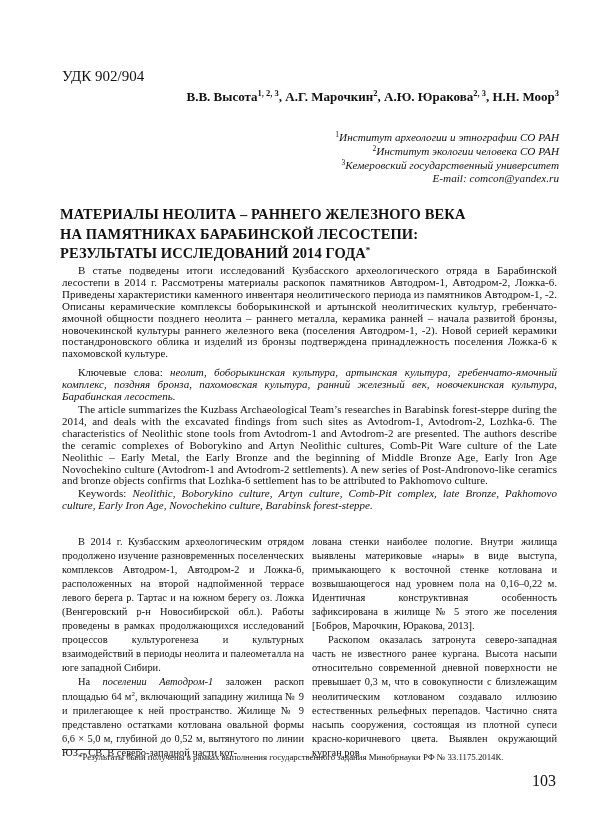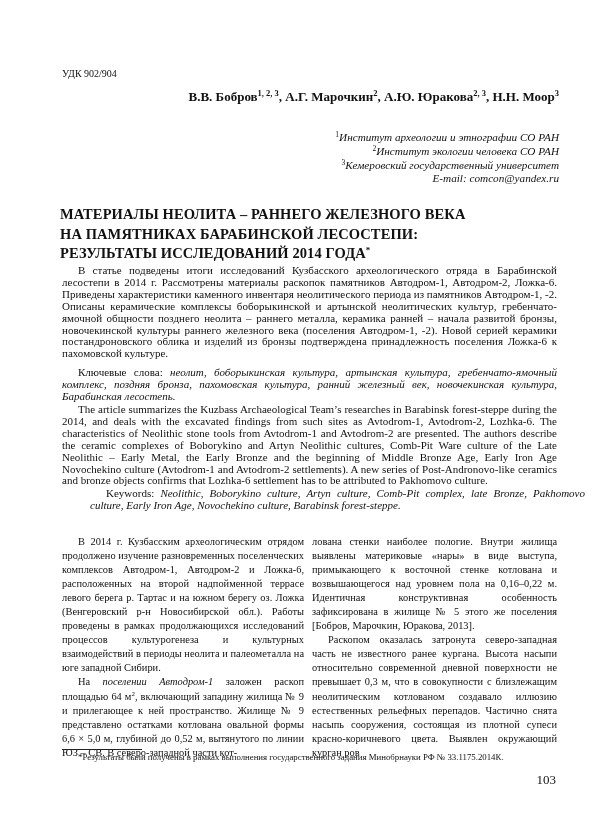--- a/index.html
+++ b/index.html
@@ -1,50 +1,50 @@
 <!DOCTYPE html>
 <html><head>
 <meta charset="utf-8">
 <style>
   html, body { margin: 0; padding: 0; background: #ffffff; }
   body { width: 611px; height: 820px; position: relative; overflow: hidden; color: #111; }
   .page { position: absolute; left: 0; top: 0; width: 611px; height: 820px; }
   .serif { font-family: "Liberation Serif", "DejaVu Serif", serif; }
-  .udk { position: absolute; left: 62px; top: 68px; font-size: 10px; }
+  .udk { position: absolute; left: 62px; top: 68px; font-size: 15px; }
   .authors { position: absolute; right: 52px; top: 89px; font-size: 13px; font-weight: bold; white-space: nowrap; }
   .authors sup { font-size: 8.5px; vertical-align: 5px; line-height: 0; }
   .affils { position: absolute; right: 52px; top: 107px; font-size: 11.2px; font-style: italic; text-align: right; line-height: 13.8px; margin-top: 24px; }
   .affils sup { font-size: 7.5px; vertical-align: 4px; line-height: 0; font-style: normal; }
   .title { position: absolute; left: 60px; width: 500px; top: 205px; font-size: 14.5px; font-weight: bold; line-height: 19.5px; letter-spacing: 0.1px; }
   .title sup { font-size: 9px; vertical-align: 5px; line-height: 0; }
   .abstract { position: absolute; left: 62px; width: 495px; font-size: 11px; line-height: 11.9px; text-align: justify; }
   .abstract .i { font-style: italic; }
   .indent { text-indent: 16px; }
   .ru-abs { top: 265px; }
   .ru-kw { top: 367px; }
   .en-abs { top: 404px; }
-  .en-kw { top: 488px; margin-left: 28px; }
+  .en-kw { top: 488px; }
   .col { position: absolute; top: 535px; width: 242px; font-size: 10.4px; line-height: 14.05px; text-align: justify; }
   .col-left { left: 62px; }
   .col-right { left: 312px; width: 245px; }
   .col sup { font-size: 7px; vertical-align: 4px; line-height: 0; }
   .col .i { font-style: italic; margin-top: 46px; }
   .fn-rule { position: absolute; left: 62px; top: 749px; width: 80px; border-top: 0.8px solid #222; }
   .footnote { position: absolute; left: 62px; width: 495px; top: 752px; font-size: 8.8px; text-indent: 16px; }
-  .pagenum { position: absolute; right: 55px; top: 772px; font-size: 13px; }
+  .pagenum { position: absolute; right: 55px; top: 772px; font-size: 16px; }
 </style>
 </head>
 <body>
 
 <div class="page serif">
 
   <div class="udk">УДК 902/904</div>
 
   <div class="authors">
-    <span><span>В.В. Бобров</span><sup>1, 2, 3</sup><span>, </span></span>
+    <span><span>В.В. Высота</span><sup>1, 2, 3</sup><span>, </span></span>
     <span><span>А.Г. Марочкин</span><sup>2</sup><span>, </span></span>
     <span><span>А.Ю. Юракова</span><sup>2, 3</sup><span>, </span></span>
     <span><span>Н.Н. Моор</span><sup>3</sup></span>
   </div>
 
   <div class="affils">
     <div><sup>1</sup><span>Институт археологии и этнографии СО РАН</span></div>
     <div><sup>2</sup><span>Институт экологии человека СО РАН</span></div>
     <div><sup>3</sup><span>Кемеровский государственный университет</span></div>
     <div><span>E-mail: comcon@yandex.ru</span></div>

